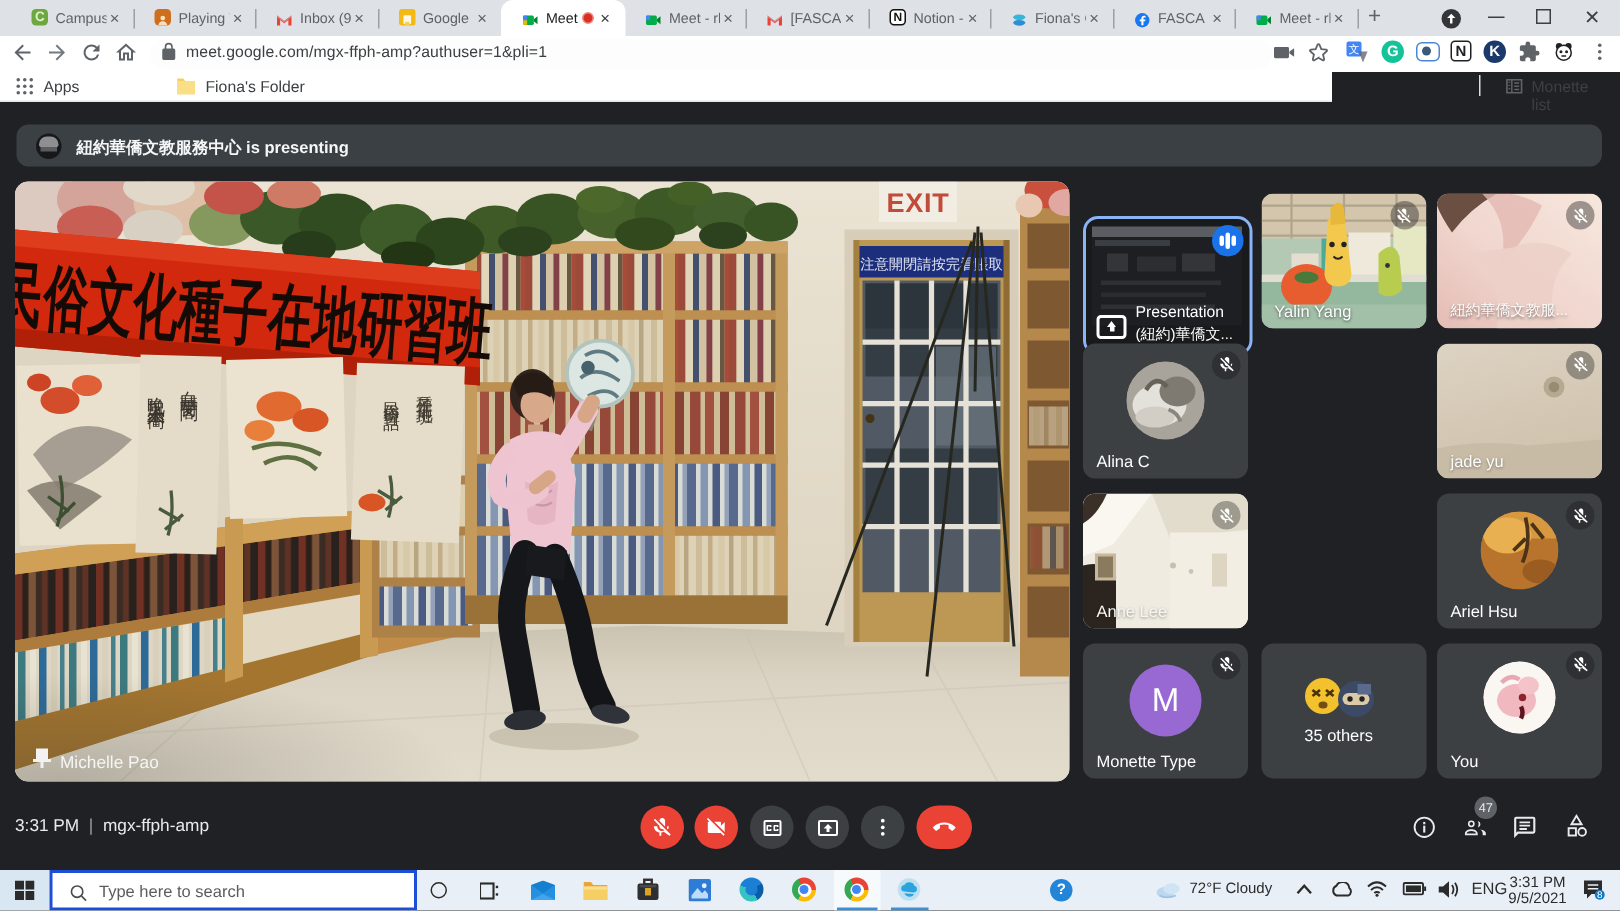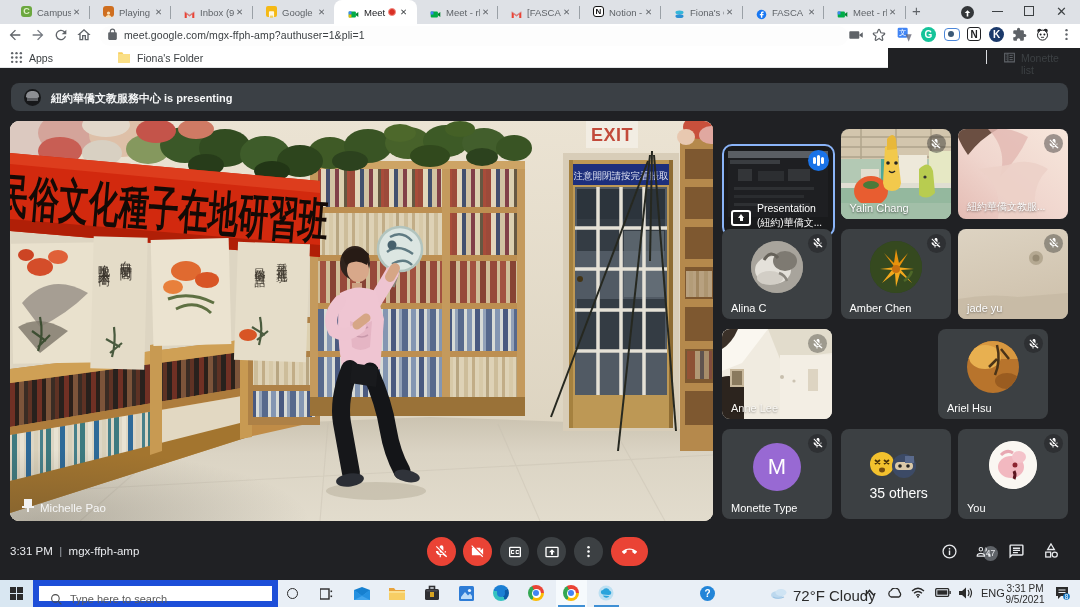--- a/index.html
+++ b/index.html
@@ -272,21 +272,21 @@
   <svg class="abs" style="left:9px;top:7px" width="19" height="15" viewBox="0 0 24 24">
         <path d="M12 9c-1.6 0-3.15.25-4.6.72v3.1c0 .39-.23.74-.56.9-.98.49-1.87 1.12-2.66 1.85-.18.18-.43.28-.7.28-.28 0-.53-.11-.71-.29L.29 13.08c-.18-.17-.29-.42-.29-.7 0-.28.11-.53.29-.71C3.34 8.78 7.46 7 12 7s8.66 1.78 11.71 4.67c.18.18.29.43.29.71 0 .28-.11.53-.29.7l-2.48 2.48c-.18.18-.43.29-.71.29-.27 0-.52-.1-.7-.28-.79-.73-1.68-1.36-2.66-1.85-.33-.16-.56-.51-.56-.9v-3.1C15.15 9.25 13.6 9 12 9z" fill="#fff"></path>
       </svg>
 </div>
 
 <svg class="abs" style="left:941px;top:543px" width="17" height="17" viewBox="0 0 24 24">
       <path d="M12 2a10 10 0 1 0 0 20 10 10 0 0 0 0-20zm0 18.2A8.2 8.2 0 1 1 12 3.8a8.2 8.2 0 0 1 0 16.4z" fill="#e8eaed"></path>
       <rect x="11" y="10.5" width="2" height="6.5" fill="#e8eaed"></rect>
       <rect x="11" y="7" width="2" height="2.2" fill="#e8eaed"></rect>
     </svg>
-<div class="abs" style="left:983px;top:546px;width:15px;height:15px;border-radius:50%;background:#5f6368;color:#e8eaed;font-size:8.5px;text-align:center;line-height:15px;">47</div>
+<div class="abs" style="left:983px;top:531px;width:15px;height:15px;border-radius:50%;background:#5f6368;color:#e8eaed;font-size:8.5px;text-align:center;line-height:15px;">47</div>
 <svg class="abs" style="left:974px;top:543px" width="18" height="17" viewBox="0 0 24 24">
       <path d="M9 12a3.2 3.2 0 1 0 0-6.4A3.2 3.2 0 0 0 9 12zm0-4.9a1.7 1.7 0 1 1 0 3.4 1.7 1.7 0 0 1 0-3.4zM9 13.8c-2.7 0-6 1.3-6 4v1.7h12v-1.7c0-2.7-3.3-4-6-4zm4.3 4H4.7v-.3c0-.6 1.7-2 4.3-2s4.3 1.4 4.3 2v.3zM15.2 12.2a3.2 3.2 0 0 0 0-6.2 6.3 6.3 0 0 1 0 6.2zM17.5 14.2c1.3.9 2.2 2 2.2 3.6v1.7h3v-1.7c0-2-2.7-3.2-5.2-3.6z" fill="#e8eaed"></path>
     </svg>
 <svg class="abs" style="left:1008px;top:543px" width="17" height="17" viewBox="0 0 24 24">
       <path d="M20 2H4a2 2 0 0 0-2 2v18l4-4h14a2 2 0 0 0 2-2V4a2 2 0 0 0-2-2zm0 14H5.2L4 17.2V4h16v12z" fill="#e8eaed"></path>
       <path d="M7 6.5h10v1.8H7zM7 9.6h10v1.8H7zM7 12.7h7v1.8H7z" fill="#e8eaed"></path>
     </svg>
 <svg class="abs" style="left:1042px;top:542px" width="18" height="18" viewBox="0 0 24 24">
       <path d="M12 2.5 7.5 10h9z" fill="none" stroke="#e8eaed" stroke-width="1.7"></path>
       <rect x="5" y="13.5" width="6.5" height="6.5" fill="none" stroke="#e8eaed" stroke-width="1.7"></rect>
@@ -615,21 +615,21 @@
     <path d="M48,42 q3,3 6,0" stroke="#222" stroke-width="1.4" fill="none"></path>
     <path d="M78,40 q10,-10 14,2 l2,22 q-8,8 -16,2 z" fill="#b8cc50"></path>
     <circle cx="84" cy="48" r="1.6" fill="#333"></circle>
     <rect x="0" y="74" width="110" height="16" fill="#a2bfa8"></rect>
   </svg>
   <div class="mic">
         <svg style="position:absolute;left:3.5px;top:3.5px" width="12" height="12" viewBox="0 0 24 24">
           <path d="M19 11h-1.7c0 .74-.16 1.43-.43 2.05l1.23 1.23c.56-.98.9-2.09.9-3.28zm-4.02.17c0-.06.02-.11.02-.17V5c0-1.66-1.34-3-3-3S9 3.34 9 5v.18l5.98 5.99zM4.27 3 3 4.27l6.01 6.01V11c0 1.66 1.33 3 2.99 3 .22 0 .44-.03.65-.08l1.66 1.66c-.71.33-1.5.52-2.31.52-2.76 0-5.3-2.1-5.3-5.1H3c0 3.41 2.72 6.23 6 6.72V21h2v-3.28c.91-.13 1.77-.45 2.54-.9L19.73 21 21 19.73 4.27 3z" fill="#fff"></path>
         </svg>
       </div>
-  <div class="tname" style="text-shadow:0 1px 2px rgba(0,0,0,.6)">Yalin Chang</div>
+  <div class="tname" style="text-shadow:0 1px 2px rgba(0,0,0,.6)">Yalin Yang</div>
 </div>
 
 <div class="tile" style="left:958px;top:129px;">
   <svg width="110" height="90" viewBox="0 0 110 90">
     <defs>
           <linearGradient id="pinkg" x1="0" y1="1" x2="1" y2="0">
             <stop offset="0" stop-color="#e4bcb4"></stop>
             <stop offset="0.45" stop-color="#f0d6ce"></stop>
             <stop offset="1" stop-color="#f7e7dc"></stop>
           </linearGradient>
@@ -659,37 +659,20 @@
         </svg>
   </div>
   <div class="mic">
         <svg style="position:absolute;left:3.5px;top:3.5px" width="12" height="12" viewBox="0 0 24 24">
           <path d="M19 11h-1.7c0 .74-.16 1.43-.43 2.05l1.23 1.23c.56-.98.9-2.09.9-3.28zm-4.02.17c0-.06.02-.11.02-.17V5c0-1.66-1.34-3-3-3S9 3.34 9 5v.18l5.98 5.99zM4.27 3 3 4.27l6.01 6.01V11c0 1.66 1.33 3 2.99 3 .22 0 .44-.03.65-.08l1.66 1.66c-.71.33-1.5.52-2.31.52-2.76 0-5.3-2.1-5.3-5.1H3c0 3.41 2.72 6.23 6 6.72V21h2v-3.28c.91-.13 1.77-.45 2.54-.9L19.73 21 21 19.73 4.27 3z" fill="#fff"></path>
         </svg>
       </div>
   <div class="tname">Alina C</div>
 </div>
 
-<div class="tile" style="left:840.5px;top:228.5px;">
-  <div class="avac" style="width:52px;height:52px;background:#2e4424;">
-    <svg width="52" height="52" viewBox="0 0 52 52">
-          <rect width="52" height="52" fill="#35491f"></rect>
-    <path d="M26,28 L14,12 L24,22 L26,8 L29,22 L38,12 L28,28 Z" fill="#e8920c"></path>
-    <path d="M26,26 L10,28 L22,29 L12,42 L25,32 L26,46 L30,32 L42,42 L31,29 L44,28 Z" fill="#f2a81d"></path>
-    <circle cx="26" cy="28" r="4" fill="#c87010"></circle>
-    <path d="M34,40 q6,-4 8,-10" stroke="#4e6828" stroke-width="2.5" fill="none"></path>
-        </svg>
-  </div>
-  <div class="mic">
-        <svg style="position:absolute;left:3.5px;top:3.5px" width="12" height="12" viewBox="0 0 24 24">
-          <path d="M19 11h-1.7c0 .74-.16 1.43-.43 2.05l1.23 1.23c.56-.98.9-2.09.9-3.28zm-4.02.17c0-.06.02-.11.02-.17V5c0-1.66-1.34-3-3-3S9 3.34 9 5v.18l5.98 5.99zM4.27 3 3 4.27l6.01 6.01V11c0 1.66 1.33 3 2.99 3 .22 0 .44-.03.65-.08l1.66 1.66c-.71.33-1.5.52-2.31.52-2.76 0-5.3-2.1-5.3-5.1H3c0 3.41 2.72 6.23 6 6.72V21h2v-3.28c.91-.13 1.77-.45 2.54-.9L19.73 21 21 19.73 4.27 3z" fill="#fff"></path>
-        </svg>
-      </div>
-  <div class="tname">Amber Chen</div>
-</div>
 
 <div class="tile" style="left:722px;top:329px;">
   <svg width="110" height="90" viewBox="0 0 110 90">
     <rect width="110" height="90" fill="#f0ebe0"></rect>
     <polygon points="0,0 46,0 20,34 0,42" fill="#faf7f0"></polygon>
     <polygon points="46,0 110,0 110,24 58,30" fill="#e2dccc"></polygon>
     <rect x="58" y="26" width="52" height="64" fill="#f3eee4"></rect>
     <rect x="86" y="40" width="10" height="22" fill="#ddd4c2"></rect>
     <path d="M0,0 L16,0 Q10,14 0,20 Z" fill="#3a3028"></path>
     <path d="M0,48 Q14,44 22,56 L22,90 L0,90 Z" fill="#2c241e"></path>
@@ -721,21 +704,21 @@
   </svg>
   <div class="mic" style="background:rgba(90,88,80,0.55)">
         <svg style="position:absolute;left:3.5px;top:3.5px" width="12" height="12" viewBox="0 0 24 24">
           <path d="M19 11h-1.7c0 .74-.16 1.43-.43 2.05l1.23 1.23c.56-.98.9-2.09.9-3.28zm-4.02.17c0-.06.02-.11.02-.17V5c0-1.66-1.34-3-3-3S9 3.34 9 5v.18l5.98 5.99zM4.27 3 3 4.27l6.01 6.01V11c0 1.66 1.33 3 2.99 3 .22 0 .44-.03.65-.08l1.66 1.66c-.71.33-1.5.52-2.31.52-2.76 0-5.3-2.1-5.3-5.1H3c0 3.41 2.72 6.23 6 6.72V21h2v-3.28c.91-.13 1.77-.45 2.54-.9L19.73 21 21 19.73 4.27 3z" fill="#fff"></path>
         </svg>
       </div>
   <div class="tname" style="text-shadow:0 1px 2px rgba(0,0,0,.4)">jade yu</div>
 </div>
 
 
-<div class="tile" style="left:938px;top:329px;">
+<div class="tile" style="left:958px;top:329px;">
   <div class="avac" style="width:52px;height:52px;">
     <svg width="52" height="52" viewBox="0 0 52 52">
           <rect width="52" height="52" fill="#b8742c"></rect>
           <rect width="52" height="18" fill="#d89840"></rect>
           <ellipse cx="18" cy="16" rx="16" ry="12" fill="#e8b050"></ellipse>
           <path d="M30,4 q4,16 -2,30 M34,8 l8,10 M30,18 l-8,8" stroke="#4a3318" stroke-width="2.5" fill="none"></path>
           <ellipse cx="40" cy="40" rx="12" ry="8" fill="#9a5c20"></ellipse>
         </svg>
   </div>
   <div class="mic">
@@ -762,21 +745,21 @@
         <path d="M6,9 l5,4 M11,9 l-5,4 M15,9 l5,4 M20,9 l-5,4" stroke="#4a3208" stroke-width="1.8"></path>
         <ellipse cx="13" cy="19" rx="3" ry="2.4" fill="#744d10"></ellipse>
       </svg>
   <svg class="abs" style="left:50px;top:24px" width="26" height="26" viewBox="0 0 26 26">
         <circle cx="13" cy="13" r="12" fill="#3c4a66"></circle>
         <rect x="4" y="9" width="18" height="8" rx="4" fill="#dbc9a8"></rect>
         <circle cx="9" cy="13" r="1.8" fill="#222"></circle>
         <circle cx="17" cy="13" r="1.8" fill="#222"></circle>
         <rect x="14" y="3" width="9" height="7" fill="#5a6a8c"></rect>
       </svg>
-  <div class="abs" style="left:29px;top:56px;font-size:14px;color:#fdfdfd;text-align:center;">35 others</div>
+  <div class="abs" style="left:29px;top:56px;font-size:11px;color:#fdfdfd;text-align:center;">35 others</div>
 </div>
 
 <div class="tile" style="left:958px;top:428.5px;">
   <div class="avac" style="width:48px;height:48px;background:#f6f3ee;top:36px;">
     <svg width="48" height="48" viewBox="0 0 48 48">
           <circle cx="24" cy="24" r="24" fill="#faf7f2"></circle>
           <ellipse cx="22" cy="26" rx="13" ry="11" fill="#f2b8c0"></ellipse>
           <ellipse cx="30" cy="16" rx="7" ry="6" fill="#f4c3ca"></ellipse>
           <circle cx="26" cy="24" r="2.5" fill="#8c2430"></circle>
           <path d="M12,14 q6,-6 12,-2" stroke="#e8a8b2" stroke-width="3" fill="none"></path>
@@ -794,21 +777,21 @@
 <div class="abs" style="left:0;top:580px;width:1080px;height:27px;background:#e9eff6;">
       <div class="abs" style="left:0;top:0;width:33px;height:27px;background:#d9e7f2;"></div>
   <svg class="abs" style="left:10px;top:7px" width="13" height="13" viewBox="0 0 13 13">
         <g fill="#2b2b2b">
           <rect x="0" y="0" width="6" height="6"></rect>
           <rect x="7" y="0" width="6" height="6"></rect>
           <rect x="0" y="7" width="6" height="6"></rect>
           <rect x="7" y="7" width="6" height="6"></rect>
         </g>
       </svg>
-  <div class="abs" style="left:33px;top:0;width:245px;height:27px;background:#fff;border:6px solid #1d4ed8;">
+  <div class="abs" style="left:33px;top:0;width:245px;height:27px;background:#fff;border:2px solid #1d4ed8;">
     <svg class="abs" style="left:11px;top:7px" width="13" height="13" viewBox="0 0 24 24">
           <circle cx="10" cy="10" r="7" fill="none" stroke="#4a4a4a" stroke-width="2"></circle>
           <path d="M15.5 15.5 L21 21" stroke="#4a4a4a" stroke-width="2"></path>
         </svg>
     <div class="abs" style="left:31px;top:7px;font-size:11px;color:#5c5c5c;">Type here to search</div>
   </div>
   <div class="abs" style="left:287px;top:8px;width:11px;height:11px;border:1.8px solid #2b2b2b;border-radius:50%;"></div>
   <svg class="abs" style="left:320px;top:8px" width="13" height="12" viewBox="0 0 13 12">
         <rect x="0" y="1" width="9" height="10" fill="none" stroke="#2b2b2b" stroke-width="1.4"></rect>
         <rect x="10.5" y="2.5" width="1.6" height="1.6" fill="#2b2b2b"></rect>
@@ -854,21 +837,21 @@
         <path d="M11.5,5.5 Q11,3.5 8.8,3.2 Q6,2.8 5,5 Q3,5.2 2.8,7 Q2.6,9 4.8,9.4 L10.8,10 Q13.2,10 13.3,8 Q13.4,6 11.5,5.5 Z" fill="#2aa4dc"></path>
         <path d="M5,10.5 Q5.5,12.5 8,12.8 Q10.5,13 11.3,11" fill="#2aa4dc"></path>
       </svg>
   <div class="abs" style="left:594px;top:25px;width:25px;height:2px;background:#3f8fd4;"></div>
   <div class="abs" style="left:700px;top:6px;width:15px;height:15px;border-radius:50%;background:#2385d8;color:#fff;font-size:10px;font-weight:bold;text-align:center;line-height:15px;">?</div>
   <svg class="abs" style="left:770px;top:7px" width="17" height="12" viewBox="0 0 17 12">
         <ellipse cx="7" cy="8" rx="6" ry="3.8" fill="#bcd8ee"></ellipse>
         <ellipse cx="11" cy="5.5" rx="5.5" ry="3.6" fill="#cfe4f4"></ellipse>
         <path d="M3,10 Q8,12.5 14,10" stroke="#9cc4e4" stroke-width="1.2" fill="none"></path>
       </svg>
-  <div class="abs" style="left:793px;top:7px;font-size:15px;color:#2b2b2b;">72°F Cloudy</div>
+  <div class="abs" style="left:793px;top:7px;font-size:10px;color:#2b2b2b;">72°F Cloudy</div>
   <svg class="abs" style="left:864px;top:9px" width="11" height="8" viewBox="0 0 11 8">
         <path d="M1,6.5 L5.5,1.5 L10,6.5" fill="none" stroke="#2b2b2b" stroke-width="1.6"></path>
       </svg>
   <svg class="abs" style="left:887px;top:8px" width="15" height="10" viewBox="0 0 15 10">
         <path d="M4,9 A3.5,3.5 0 0 1 4,2.5 A4.5,4.5 0 0 1 12.5,4 A3,3 0 0 1 12,9 Z" fill="none" stroke="#2b2b2b" stroke-width="1.3"></path>
       </svg>
   <svg class="abs" style="left:911px;top:7px" width="14" height="11" viewBox="0 0 14 11">
         <path d="M1,4 Q7,-1.5 13,4" fill="none" stroke="#2b2b2b" stroke-width="1.3"></path>
         <path d="M3,6.3 Q7,2.8 11,6.3" fill="none" stroke="#2b2b2b" stroke-width="1.3"></path>
         <path d="M5.2,8.4 Q7,6.8 8.8,8.4" fill="none" stroke="#2b2b2b" stroke-width="1.3"></path>

